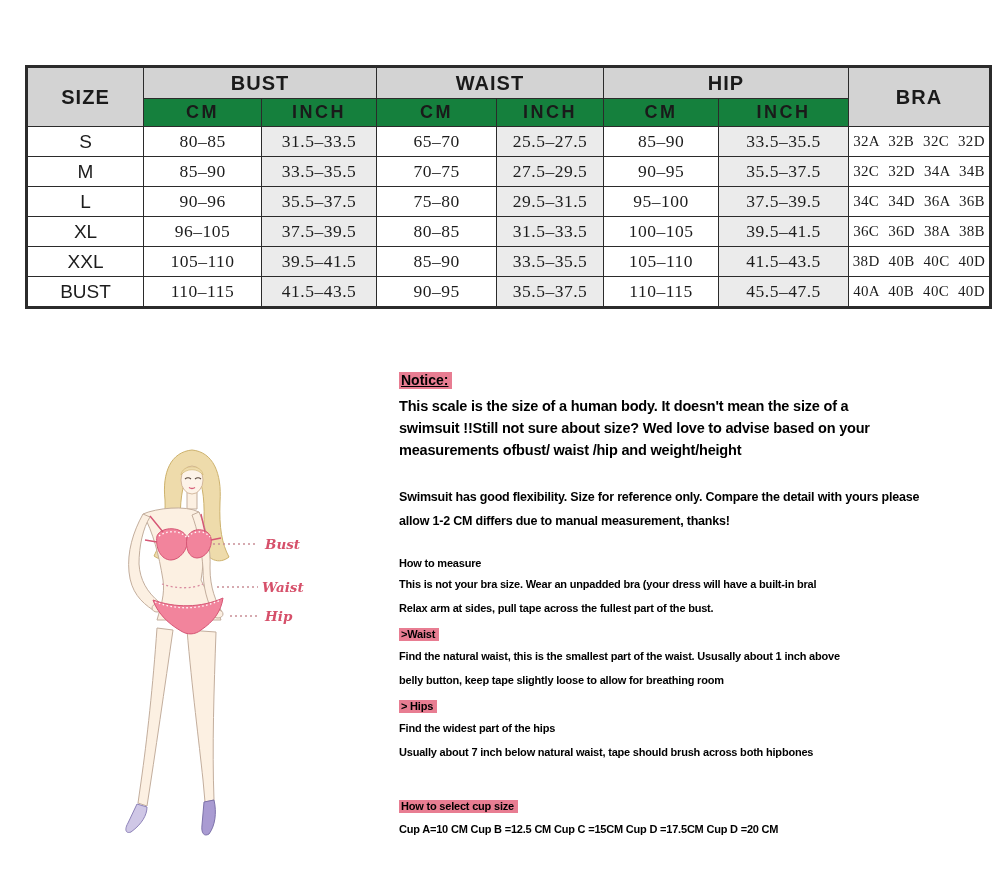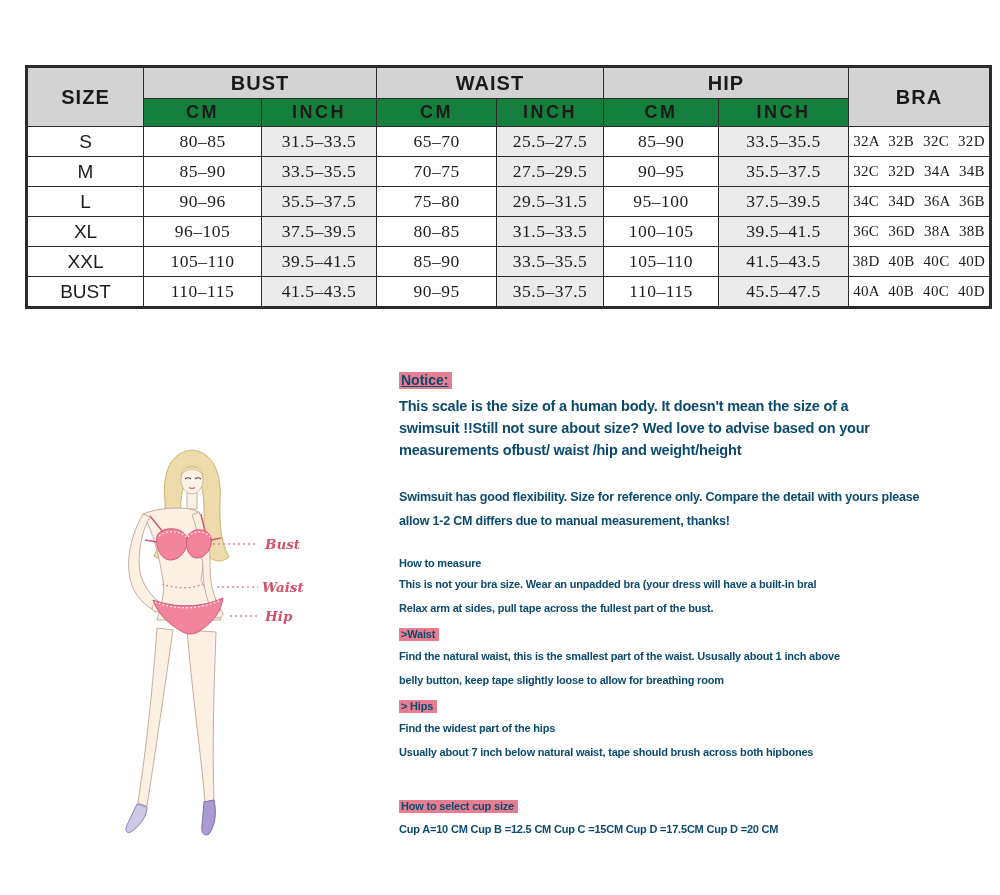--- a/index.html
+++ b/index.html
@@ -23,21 +23,21 @@
   td.bra-cell{font-family:"Liberation Serif",serif;font-size:15px;word-spacing:5px;letter-spacing:0.3px;}
 
   
   svg.figure{position:absolute;left:95px;top:440px;}
   .sketch{stroke:#c3ae9d;stroke-width:1;fill:#fcf0e2;}
   .script-label{font-family:"DejaVu Serif",serif;font-style:italic;font-weight:bold;
       font-size:13.5px;fill:#d6506a;}
 
   
   .notes{position:absolute;left:399px;top:370px;width:596px;
-      font-family:"Liberation Sans",sans-serif;font-weight:bold;color:#0c4a6e;}
+      font-family:"Liberation Sans",sans-serif;font-weight:bold;color:#000000;}
   .notes .line{white-space:nowrap;}
   .hl{display:inline-block;background:#e87d92;padding:0 4px 1px 2px;}
   .notice-head{font-size:14px;margin-top:2px;}
   .notice-head .hl{text-decoration:underline;}
   .notice-para{margin-top:6px;font-size:14.5px;line-height:22px;letter-spacing:-0.2px;}
   .flex-para{margin-top:24px;font-size:12.5px;line-height:24px;letter-spacing:-0.2px;}
   .measure{font-size:11px;letter-spacing:-0.2px;}
   .measure-title{margin-top:24px;}
   .sub-head{margin-top:8px;}
   .instr{line-height:24px;margin-top:3px;}

